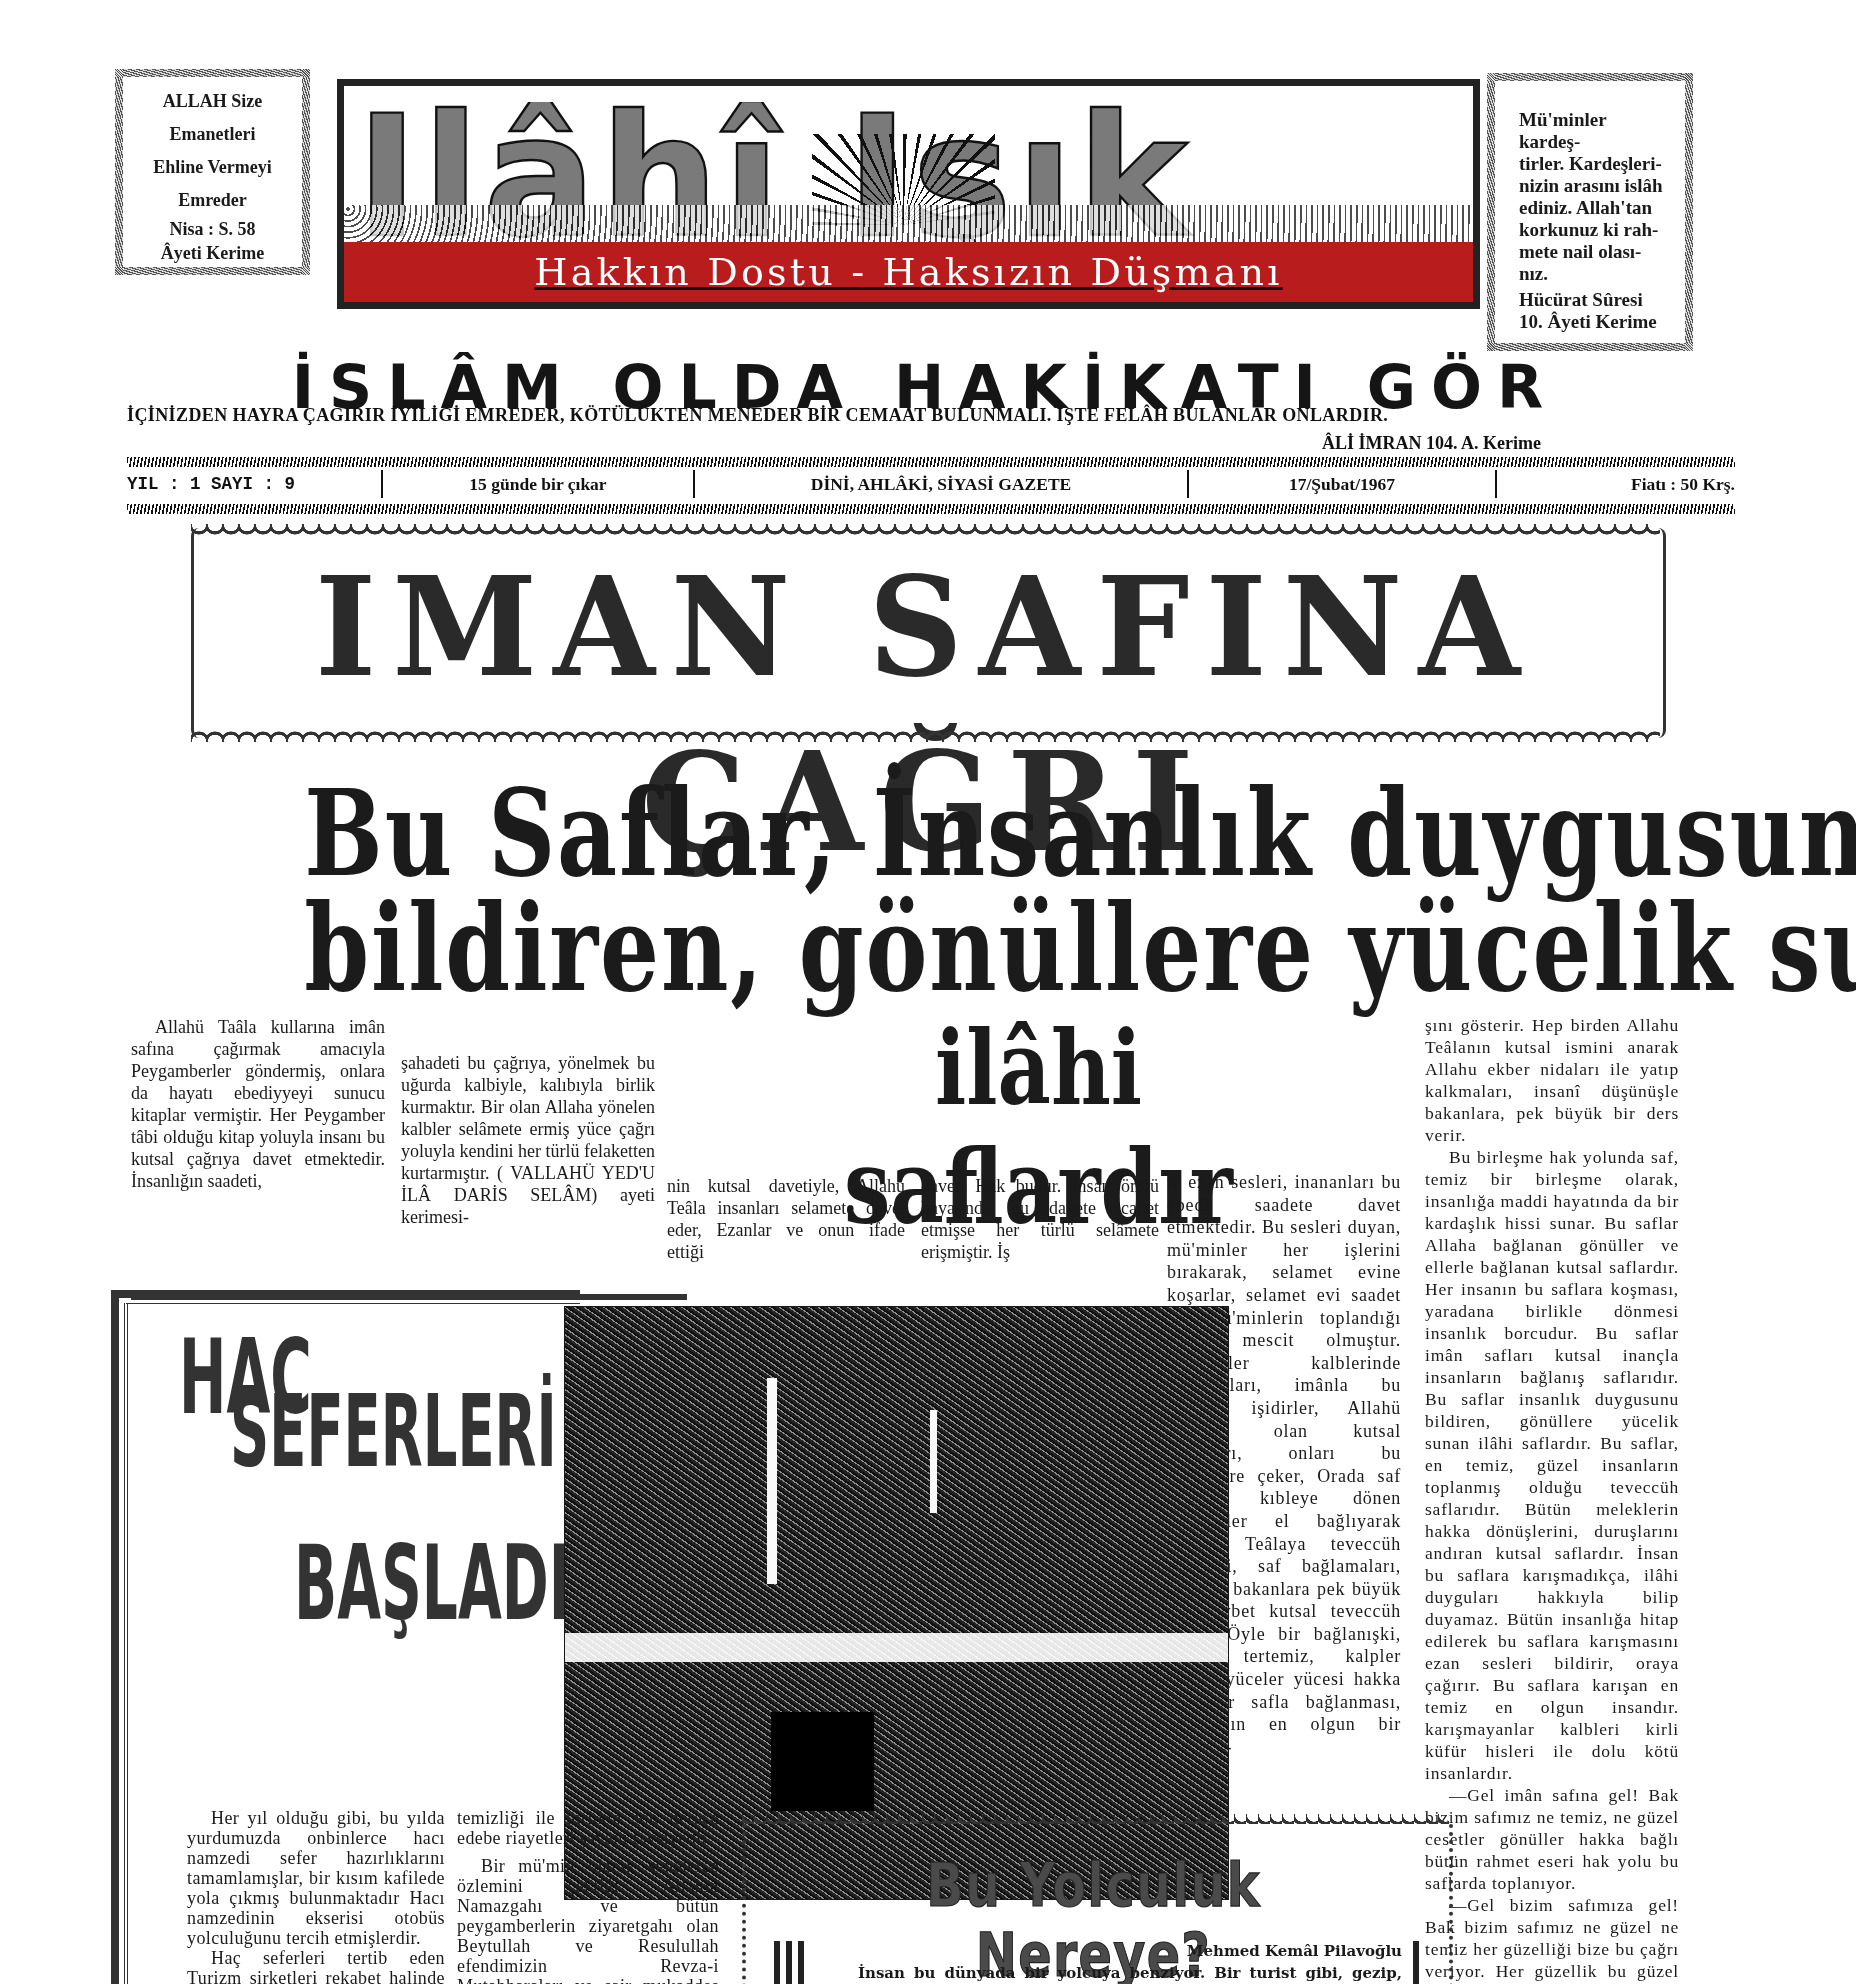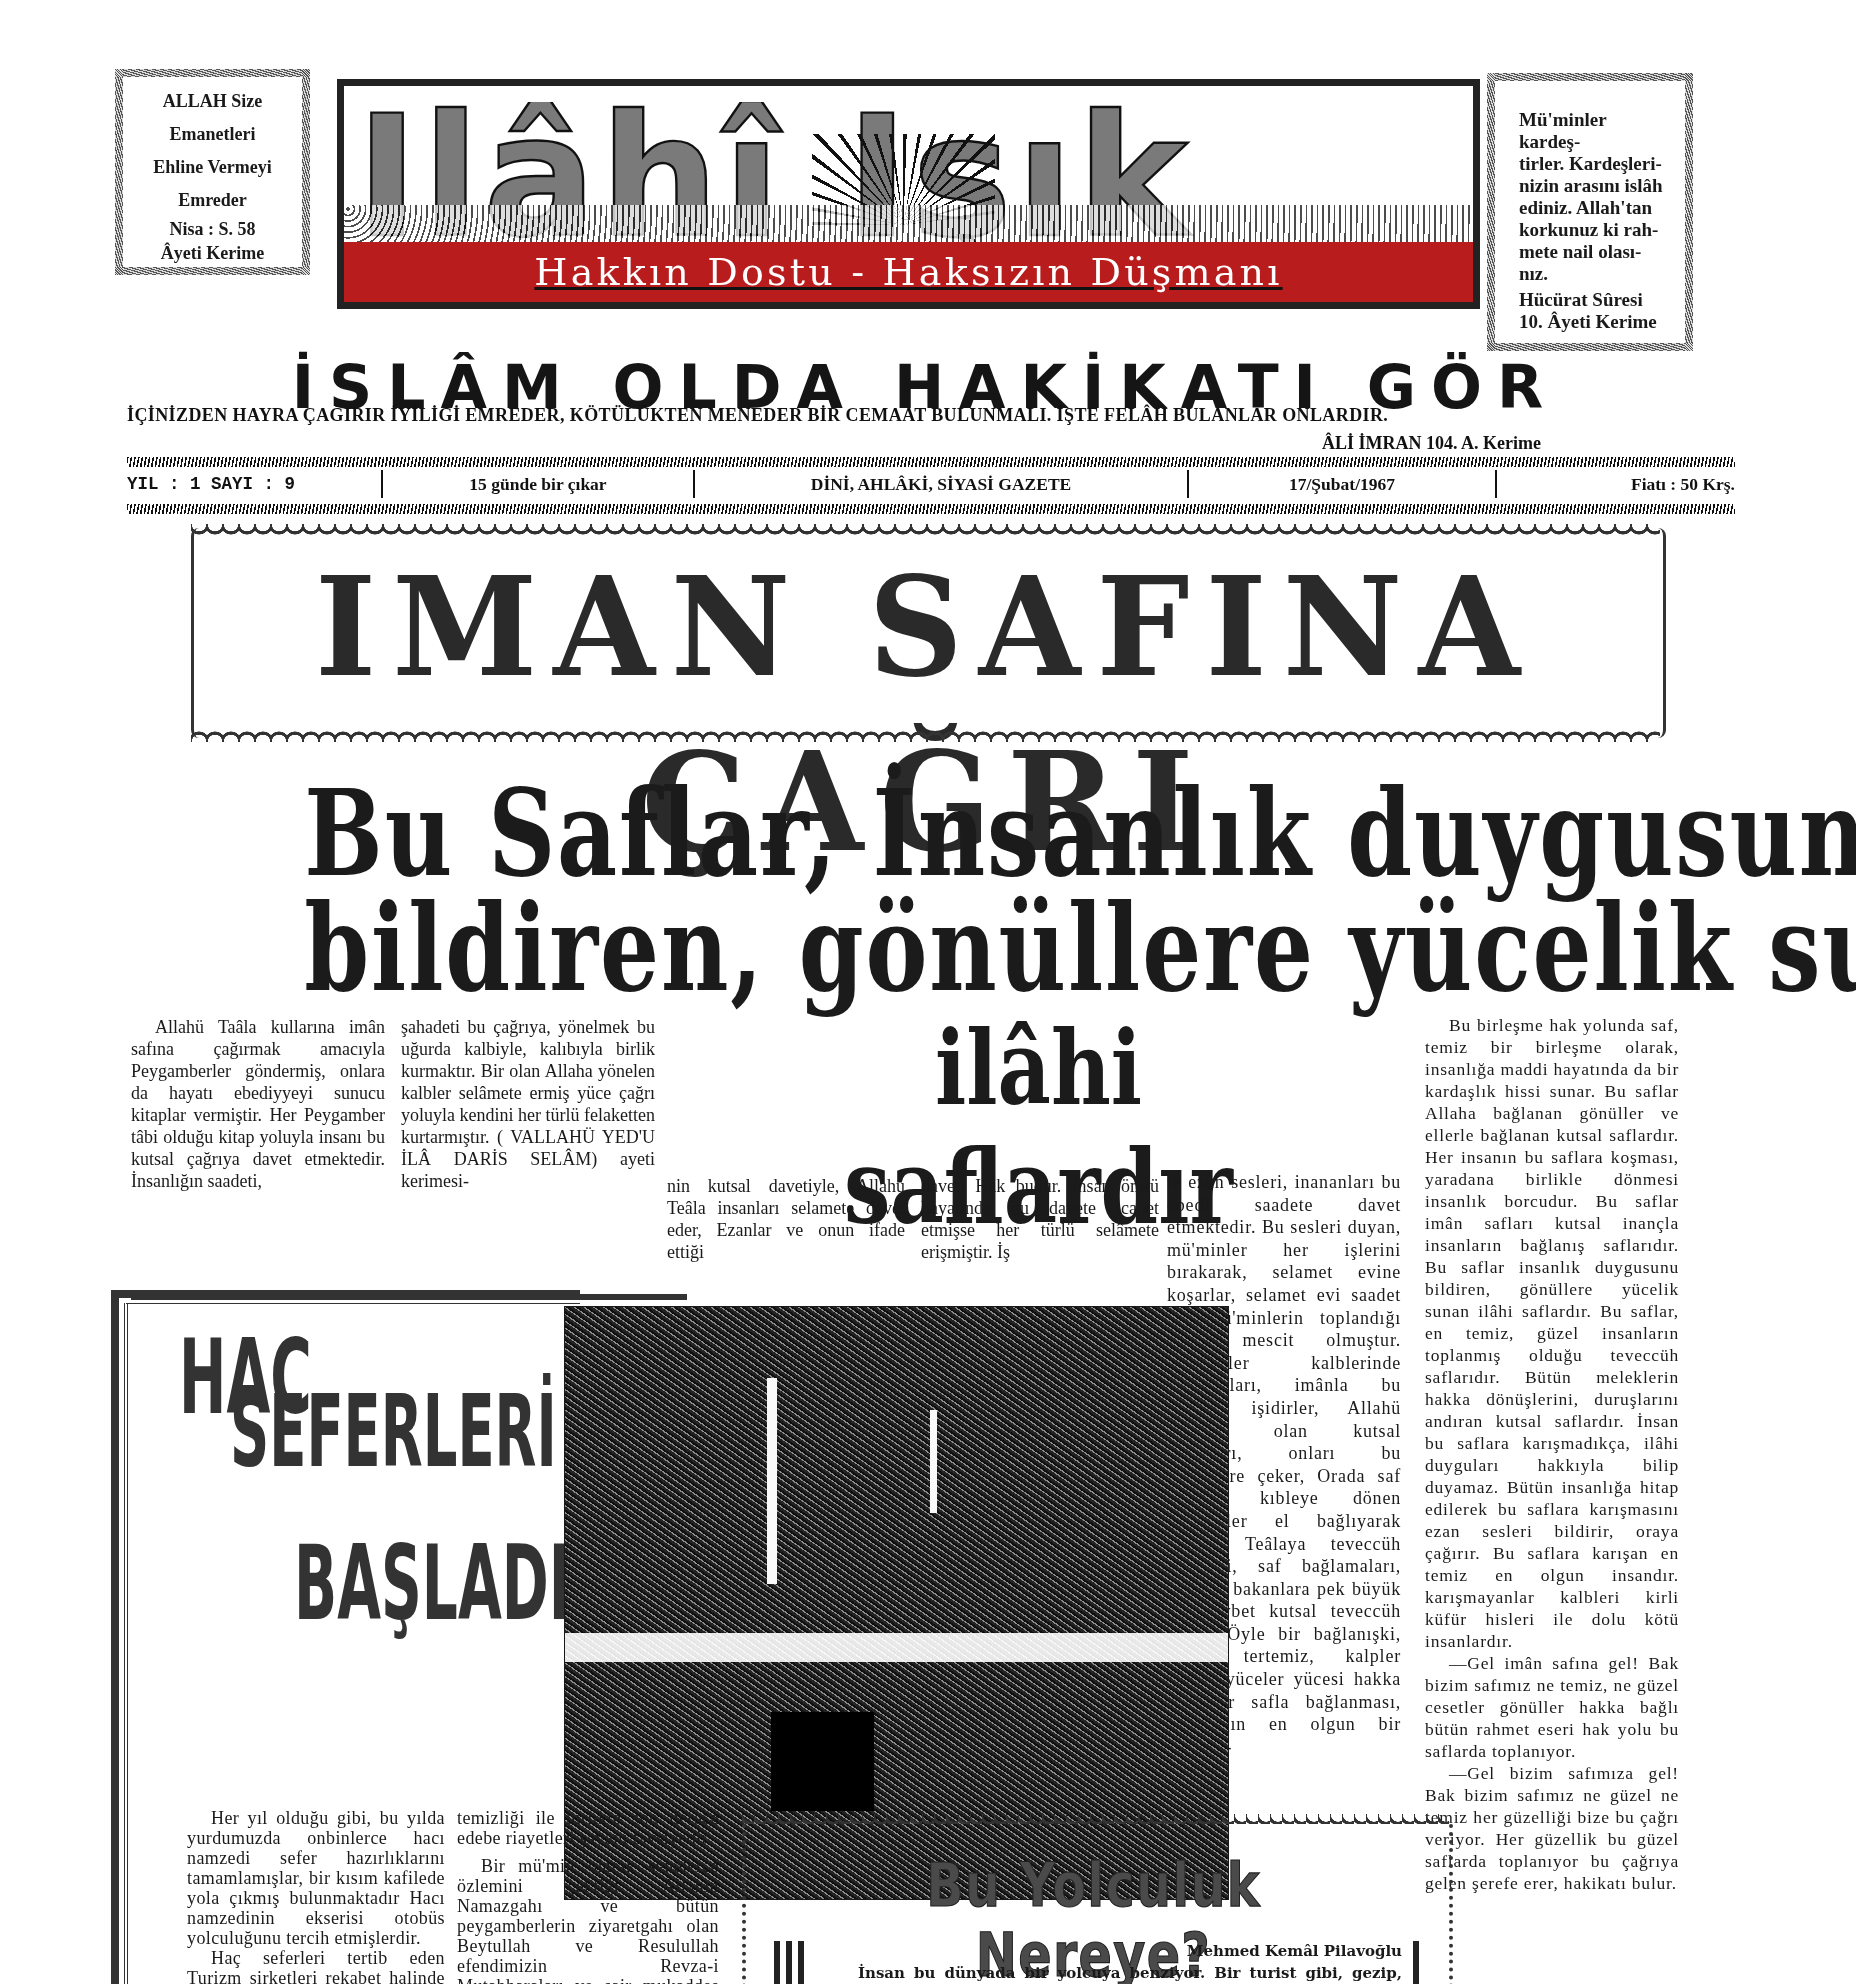--- a/index.html
+++ b/index.html
@@ -154,33 +154,34 @@
 <div class="headline">IMAN SAFINA ÇAĞRI</div>
 <div class="wavy" style="left:191px; top:726px; width:1469px; transform:scaleY(-1);"></div>
 
 <div class="subhead" style="top:758px;">Bu Saflar, İnsanlık duygusunu</div>
 <div class="subhead" style="top:873px;">bildiren, gönüllere yücelik sunan</div>
 <div class="subhead3">ilâhi saflardır</div>
 
 <div class="col" style="left:131px; top:1016px; width:254px;">
   <p class="ind">Allahü Taâla kullarına imân safına çağırmak amacıyla Peygamberler göndermiş, onlara da hayatı ebediyyeyi sunucu kitaplar vermiştir. Her Peygamber tâbi olduğu kitap yoluyla insanı bu kutsal çağrıya davet etmektedir. İnsanlığın saadeti,</p>
 </div>
-<div class="col" style="left:401px; top:1016px; width:254px;">
+<div class="col" style="left:401px; top:1052px; width:254px;">
   <p>şahadeti bu çağrıya, yönelmek bu uğurda kalbiyle, kalıbıyla birlik kurmaktır. Bir olan Allaha yönelen kalbler selâmete ermiş yüce çağrı yoluyla kendini her türlü felaketten kurtarmıştır. ( VALLAHÜ YED'U İLÂ DARİS SELÂM) ayeti kerimesi-</p>
 </div>
 <div class="col" style="left:667px; top:1175px; width:238px;">
   <p>nin kutsal davetiyle, Allahu Teâla insanları selamete davet eder, Ezanlar ve onun ifade ettiği</p>
 </div>
 <div class="col" style="left:921px; top:1175px; width:238px;">
   <p>daveti Hak budur. İnsan ömrü hayatında bu davete icabet etmişse her türlü selâmete erişmiştir. İş</p>
 </div>
 <div class="col col-wide" style="left:1167px; top:1171px; width:234px;">
   <p>te ezan sesleri, inananları bu ebedi saadete davet etmektedir. Bu sesleri duyan, mü'minler her işlerini bırakarak, selamet evine koşarlar, selamet evi saadet evi mü'minlerin toplandığı cami, mescit olmuştur. Mü'minler kalblerinde yaşattıkları, imânla bu çağrıyı işidirler, Allahü Teâlaya olan kutsal inançları, onları bu mabetlere çeker, Orada saf halinde kıbleye dönen mü'minler el bağlıyarak Allahu Teâlaya teveccüh etmeleri, saf bağlamaları, geriden bakanlara pek büyük bir heybet kutsal teveccüh sunar. Öyle bir bağlanışki, tenler tertemiz, kalpler temiz, yüceler yücesi hakka sıkı bir safla bağlanması, insanlığın en olgun bir bağlanı-</p>
 </div>
 <div class="col col-wide" style="left:1425px; top:1014px; width:254px; font-size:17.5px; line-height:22px;">
+  <p>şını gösterir. Hep birden Allahu Teâlanın kutsal ismini anarak Allahu ekber nidaları ile yatıp kalkmaları, insanî düşünüşle bakanlara, pek büyük bir ders verir.</p>
   <p class="ind">Bu birleşme hak yolunda saf, temiz bir birleşme olarak, insanlığa maddi hayatında da bir kardaşlık hissi sunar. Bu saflar Allaha bağlanan gönüller ve ellerle bağlanan kutsal saflardır. Her insanın bu saflara koşması, yaradana birlikle dönmesi insanlık borcudur. Bu saflar imân safları kutsal inançla insanların bağlanış saflarıdır. Bu saflar insanlık duygusunu bildiren, gönüllere yücelik sunan ilâhi saflardır. Bu saflar, en temiz, güzel insanların toplanmış olduğu teveccüh saflarıdır. Bütün meleklerin hakka dönüşlerini, duruşlarını andıran kutsal saflardır. İnsan bu saflara karışmadıkça, ilâhi duyguları hakkıyla bilip duyamaz. Bütün insanlığa hitap edilerek bu saflara karışmasını ezan sesleri bildirir, oraya çağırır. Bu saflara karışan en temiz en olgun insandır. karışmayanlar kalbleri kirli küfür hisleri ile dolu kötü insanlardır.</p>
   <p class="ind">—Gel imân safına gel! Bak bizim safımız ne temiz, ne güzel cesetler gönüller hakka bağlı bütün rahmet eseri hak yolu bu saflarda toplanıyor.</p>
   <p class="ind">—Gel bizim safımıza gel! Bak bizim safımız ne güzel ne temiz her güzelliği bize bu çağrı veriyor. Her güzellik bu güzel saflarda toplanıyor bu çağrıya gelen şerefe erer, hakikatı bulur.</p>
 
 </div>
 
 <div class="hac-frame"></div>
 <div class="abs" style="left:131px; top:1294px; width:556px; height:6.4px; background:#333;"></div>
 <div class="hac-title" style="left:179px; top:1326px;">HAC</div>
 <div class="hac-title" style="left:230px; top:1380px; font-size:99px;">SEFERLERİ</div>

